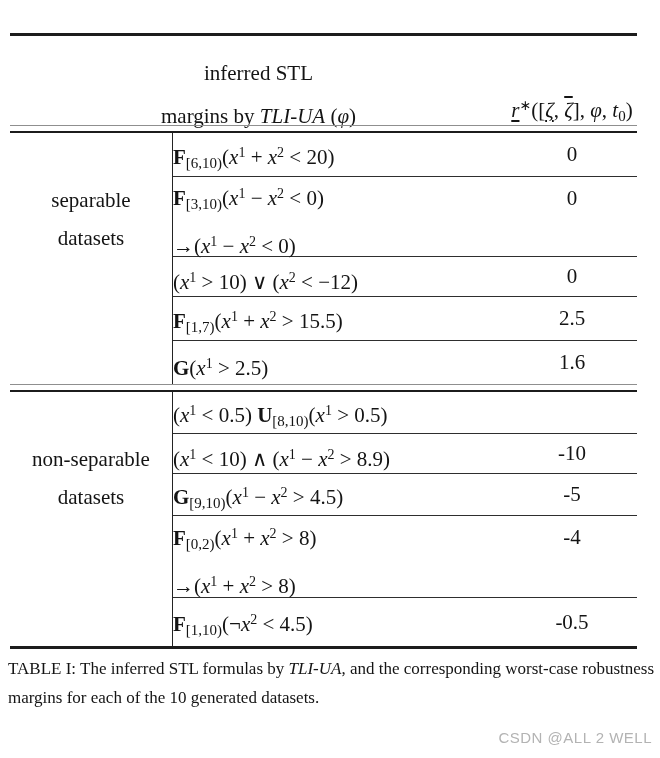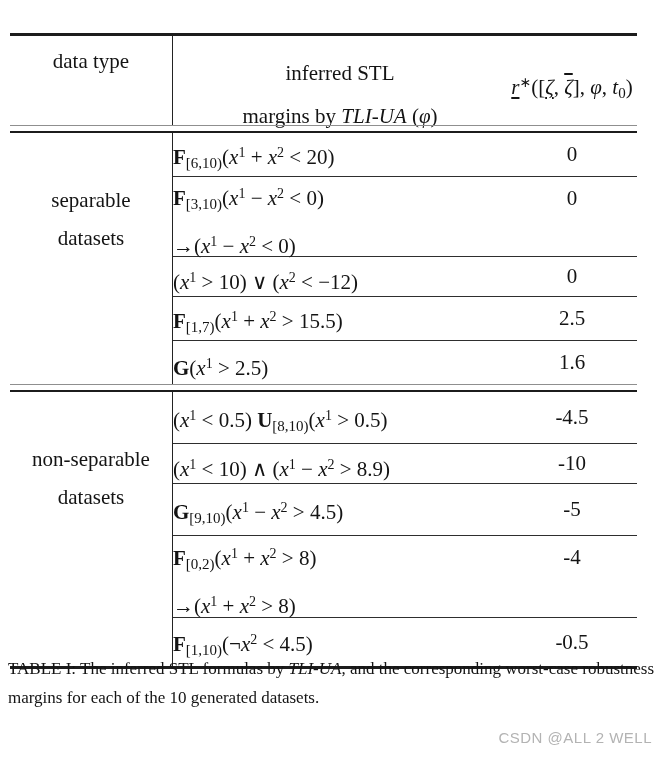--- a/index.html
+++ b/index.html
@@ -11,38 +11,38 @@
   .dblrule{position:relative;height:8px;}
   .dblrule .thin{position:absolute;top:0;left:0;right:0;height:1px;background:#8f8f8f;}
   .dblrule .thickb{position:absolute;bottom:0;left:0;right:0;height:2.4px;background:#1c1c1c;}
 
   
   .hdr{display:flex;height:89px;font-size:21px;}
   .hdr-left{width:163px;box-sizing:border-box;border-right:1.4px solid #232323;
             text-align:center;padding-top:13px;}
   .hdr-mid{flex:1;text-align:center;padding-top:16px;}
   .hdr-mid .hline{line-height:43px;white-space:nowrap;}
-  .hdr-right{width:130px;display:flex;justify-content:center;align-items:center;padding-top:15px;}
+  .hdr-right{width:130px;display:flex;justify-content:center;align-items:flex-end;padding-top:15px;}
   .hdr-right .hline{white-space:nowrap;}
 
   
   .section{display:flex;}
   .sec-left{width:163px;box-sizing:border-box;border-right:1.4px solid #232323;position:relative;}
   .sec-label{position:absolute;top:48px;left:0;right:0;text-align:center;
              font-size:21px;line-height:38px;}
   .sec-rows{flex:1;display:flex;flex-direction:column;}
   .row{display:flex;box-sizing:border-box;border-bottom:1.2px solid #2e2e2e;}
   .row.last{border-bottom:none;}
   .cell-f{flex:1;display:flex;flex-direction:column;justify-content:center;
           font-size:21px;margin-top:6px;}
   .f-line{line-height:37px;white-space:nowrap;}
   .cell-v{width:130px;display:flex;align-items:center;justify-content:center;font-size:21px;}
   .row.two .cell-v{align-items:flex-start;padding-top:9px;}
   .h44{height:44px}.h80{height:80px}.h40{height:40px}.h43{height:43px}
-  .h42{height:52px}.h82{height:82px}.h48{height:48px}
+  .h42{height:42px}.h82{height:82px}.h48{height:48px}
 
   
   .tk-r{font-style:normal;}
   .tk-i{font-style:italic;}
   .tk-b{font-weight:700;}
   .tk-sub{font-size:15px;vertical-align:-4px;}
   .tk-sup{font-size:14px;vertical-align:7px;}
   .tk-ui{font-style:italic;text-decoration:underline;text-underline-offset:3px;}
   .tk-oi{font-style:italic;text-decoration:overline;}
 
@@ -56,21 +56,20 @@
 </head>
 <body>
 
 <div class="page">
 
   <div class="tbl">
 
     <div class="rule-thick"></div>
 
     <div class="hdr">
-      <div class="hdr-left">data type</div>
       <div class="hdr-mid">
         <div class="hline">inferred STL</div>
         <div class="hline"><span class="tk-r">margins by </span><span class="tk-i">TLI-UA</span><span class="tk-r"> (</span><span class="tk-i">φ</span><span class="tk-r">)</span></div>
       </div>
       <div class="hdr-right">
         <span class="hline"><span class="tk-ui">r</span><span class="tk-sup">∗</span><span class="tk-r">([</span><span class="tk-ui">ζ</span><span class="tk-r">, </span><span class="tk-oi">ζ</span><span class="tk-r">], </span><span class="tk-i">φ</span><span class="tk-r">, </span><span class="tk-i">t</span><span class="tk-sub">0</span><span class="tk-r">)</span></span>
       </div>
     </div>
 
     <div class="dblrule">
@@ -130,21 +129,20 @@
         <div class="sec-label">
           <div>non-separable</div>
           <div>datasets</div>
         </div>
       </div>
       <div class="sec-rows">
         <div class="row h42">
           <div class="cell-f">
             <div class="f-line"><span class="tk-r">(</span><span class="tk-i">x</span><span class="tk-sup">1</span><span class="tk-r"> &lt; 0.5) </span><span class="tk-b">U</span><span class="tk-sub">[8,10)</span><span class="tk-r">(</span><span class="tk-i">x</span><span class="tk-sup">1</span><span class="tk-r"> &gt; 0.5)</span></div>
           </div>
-          <div class="cell-v">-4.5</div>
         </div>
         <div class="row h40">
           <div class="cell-f">
             <div class="f-line"><span class="tk-r">(</span><span class="tk-i">x</span><span class="tk-sup">1</span><span class="tk-r"> &lt; 10) ∧ (</span><span class="tk-i">x</span><span class="tk-sup">1</span><span class="tk-r"> − </span><span class="tk-i">x</span><span class="tk-sup">2</span><span class="tk-r"> &gt; 8.9)</span></div>
           </div>
           <div class="cell-v">-10</div>
         </div>
         <div class="row h42">
           <div class="cell-f">
             <div class="f-line"><span class="tk-b">G</span><span class="tk-sub">[9,10)</span><span class="tk-r">(</span><span class="tk-i">x</span><span class="tk-sup">1</span><span class="tk-r"> − </span><span class="tk-i">x</span><span class="tk-sup">2</span><span class="tk-r"> &gt; 4.5)</span></div>

